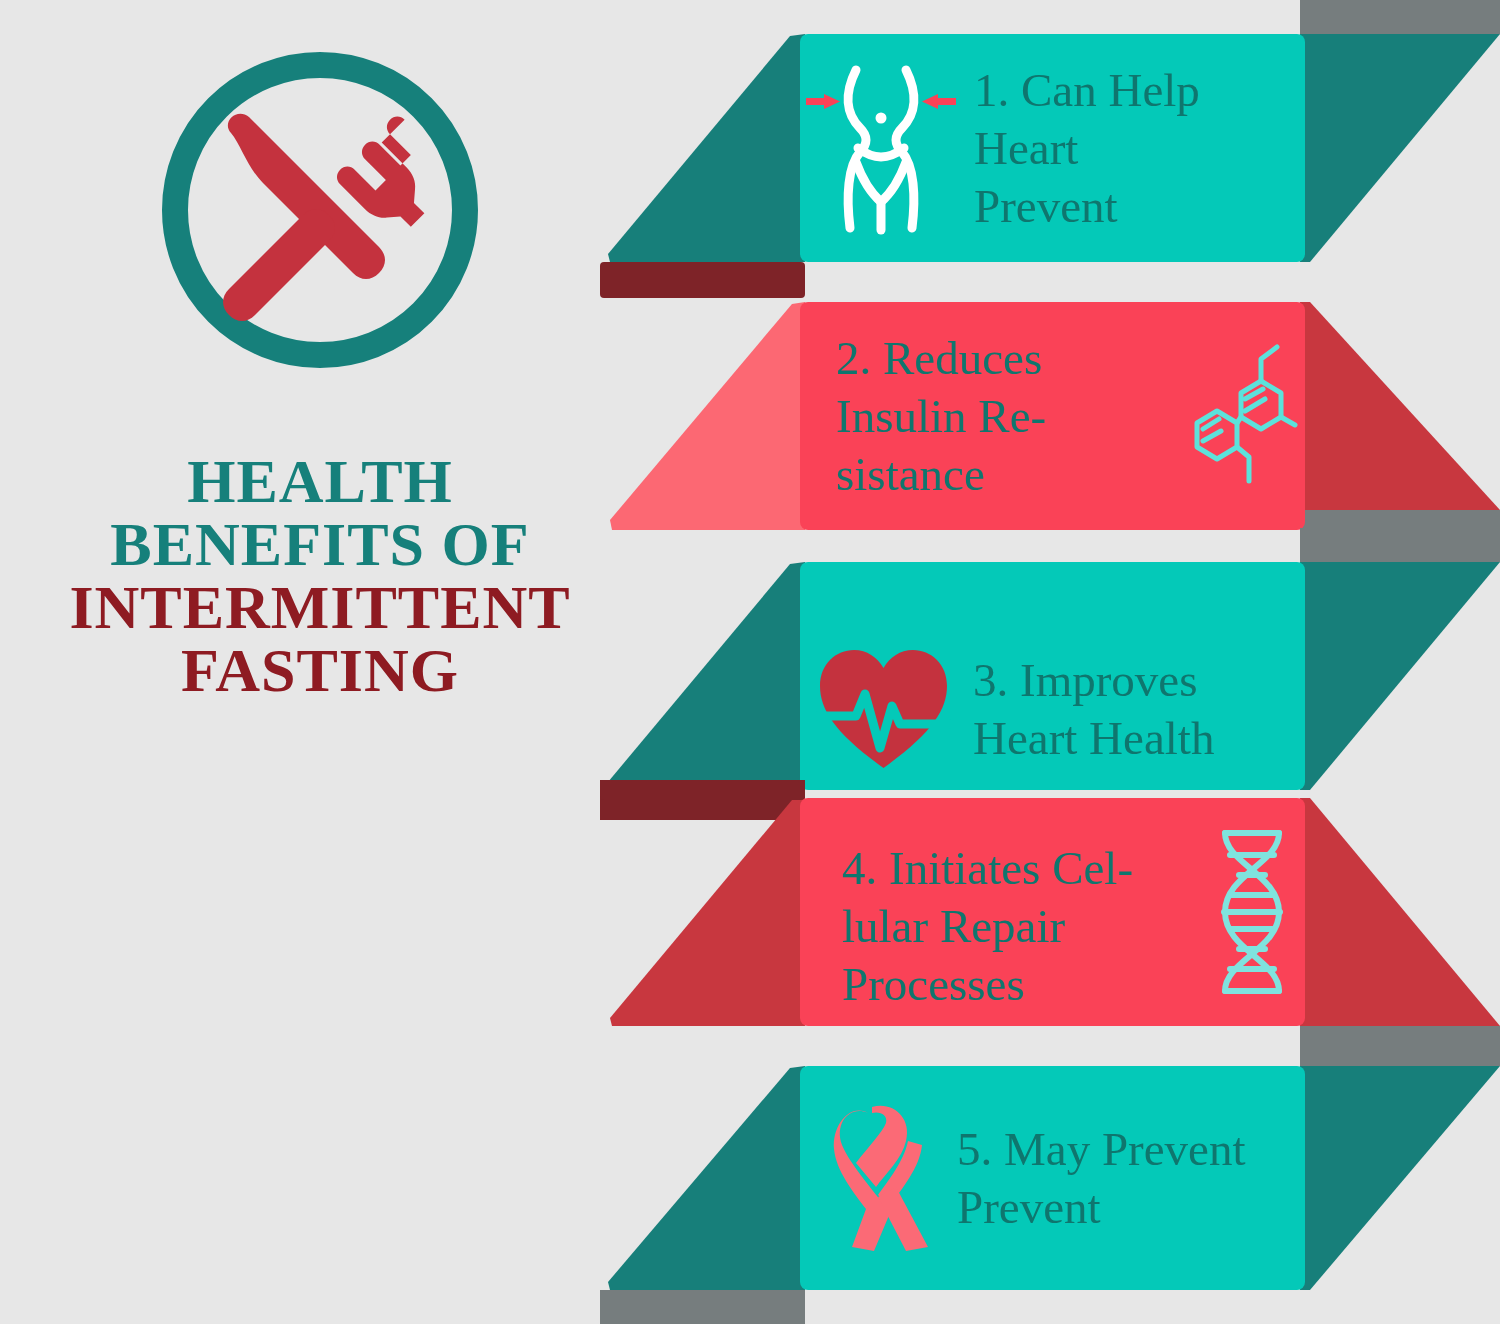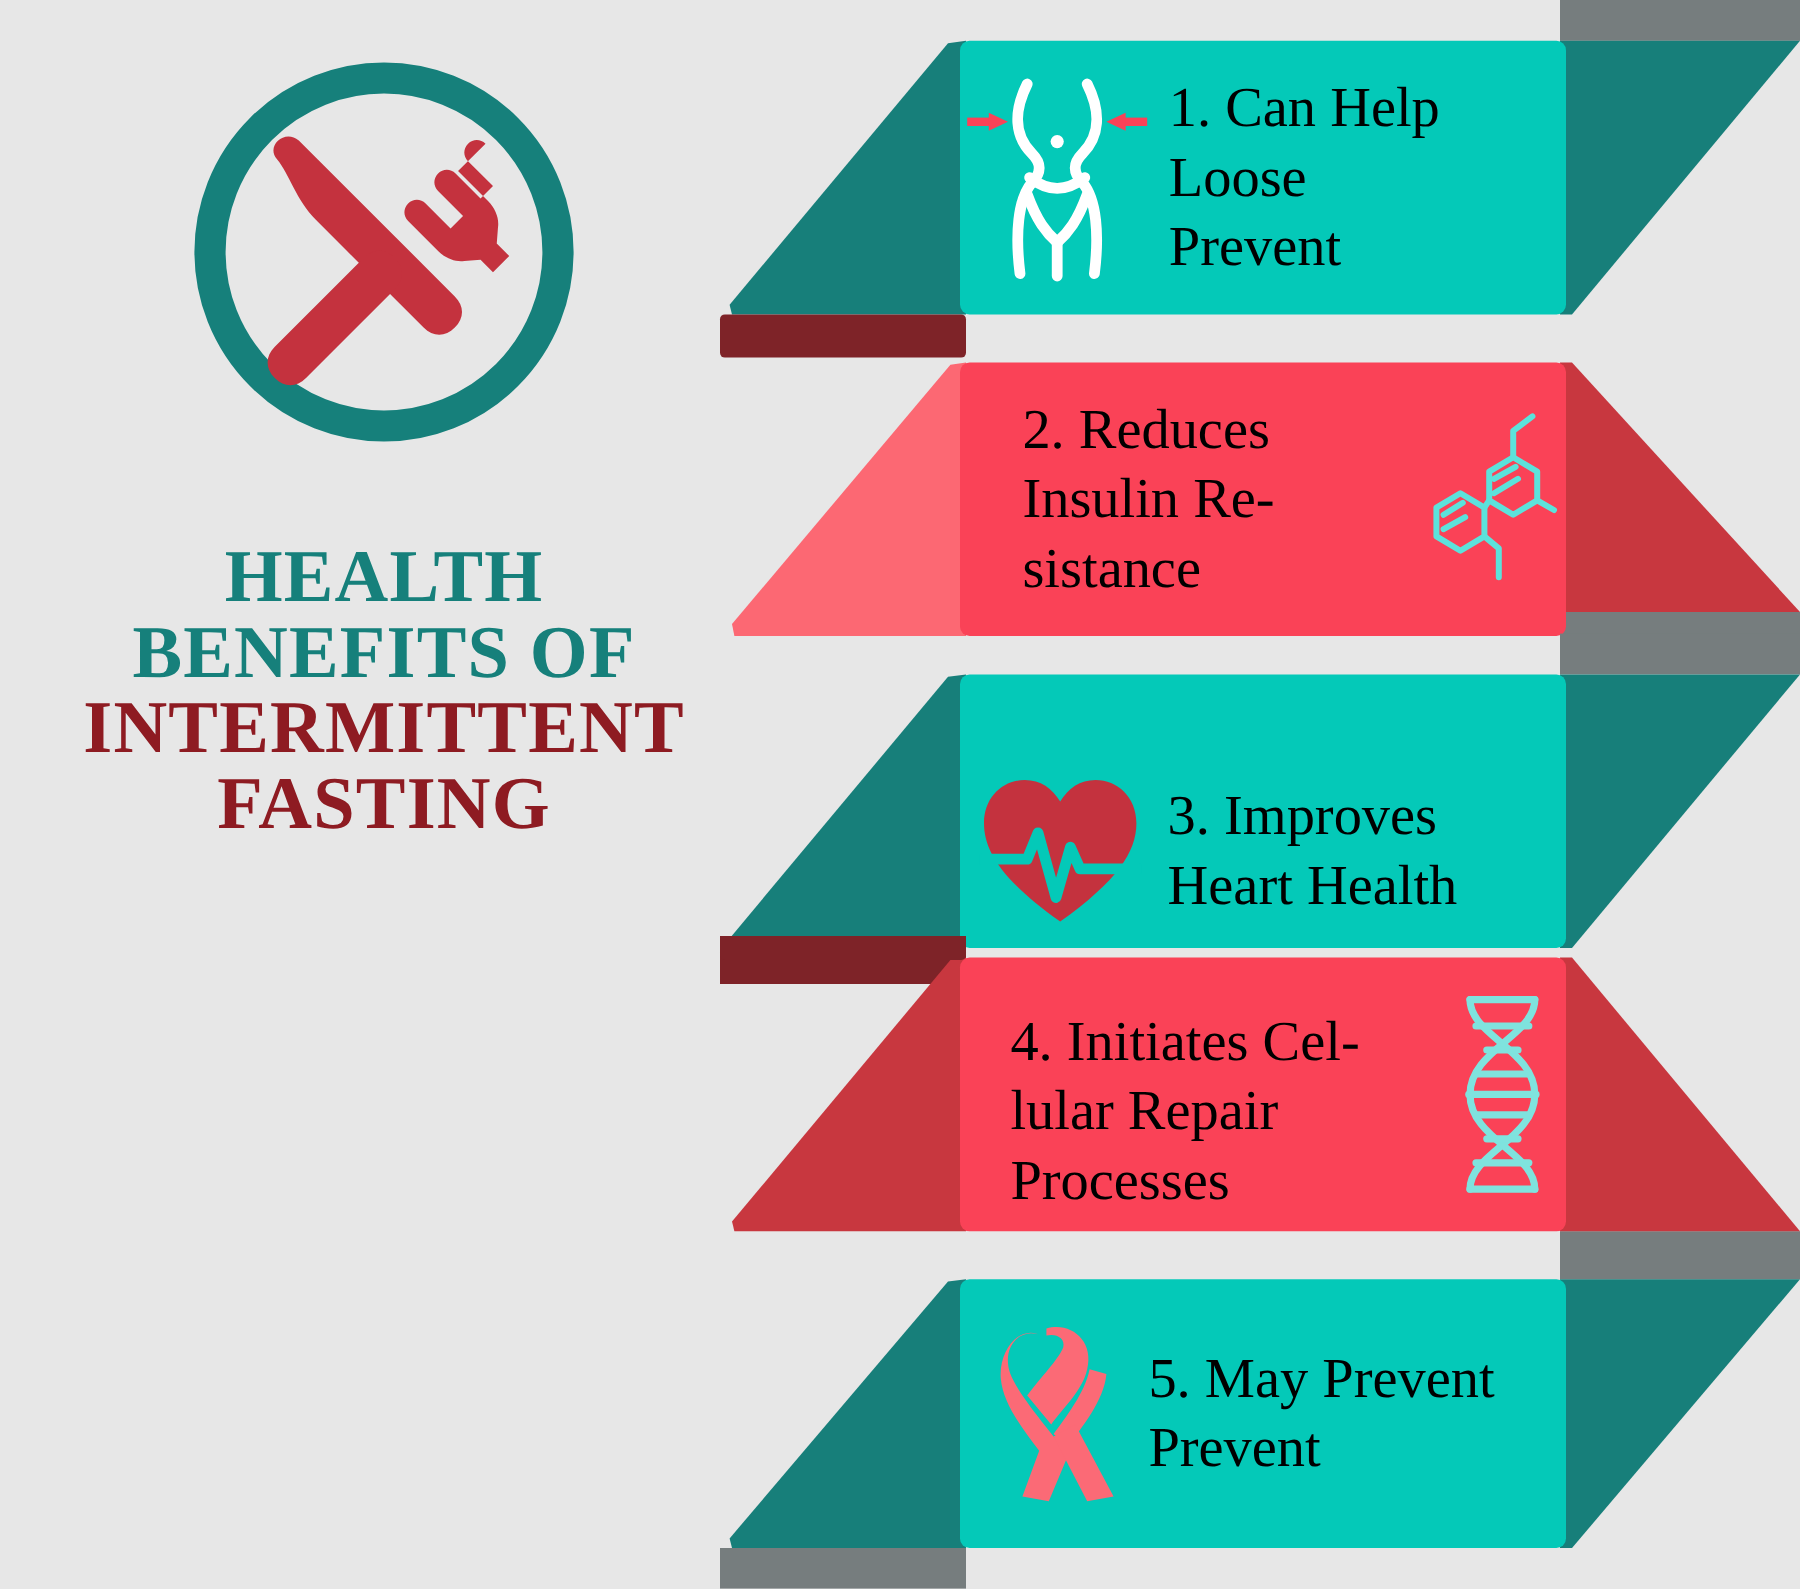--- a/index.html
+++ b/index.html
@@ -33,21 +33,21 @@
   .banner svg{display:block;}
   .banner-content{
     position:absolute;
     display:flex;
     align-items:center;
     box-sizing:border-box;
   }
   .b-icon{flex:0 0 auto;display:flex;align-items:center;justify-content:center;}
   .b-icon svg{display:block;}
   .b-text{
-    color:#000000;
+    color:#0f766e;
     font-family:"Liberation Serif", serif;
     font-size:47px;
     line-height:58px;
     font-weight:400;
   }
 </style>
 </head>
 <body>
 
 <div id="canvas">
@@ -114,38 +114,38 @@
             <polygon points="18,38 34,45.5 18,53"></polygon>
           </g>
           <g fill="#FA4257">
             <rect x="130" y="42" width="28" height="7"></rect>
             <polygon points="132,38 116,45.5 132,53"></polygon>
           </g>
         </svg>
       </div>
       <div class="b-text" style="margin-left:18px;">
         <div>1. Can Help</div>
-        <div>Loose</div>
+        <div>Heart</div>
         <div>Prevent</div>
       </div>
     </div>
   </div>
 
   <div class="banner" style="top:262px;">
     <svg width="1500" height="300" viewBox="0 0 1500 300" xmlns="http://www.w3.org/2000/svg">
 
       <rect x="1300" y="248" width="200" height="34" fill="#767D7E"></rect>
 
       <path d="M1300 40 L1310 40 L1500 248 L1300 248 Z" fill="#C8373F"></path>
 
       <path d="M805 40 L805 268 L612 268 L610 258 L792 42 Z" fill="#FC6873"></path>
 
       <rect x="800" y="40" width="505" height="228" rx="8" fill="#FA4257"></rect>
     </svg>
-    <div class="banner-content" style="left:800px;top:302px;width:505px;height:228px;padding:0 6px 0 52px;margin-top:-262px;justify-content:flex-end;">
+    <div class="banner-content" style="left:800px;top:302px;width:505px;height:228px;padding:0 6px 0 36px;margin-top:-262px;justify-content:flex-end;">
       <div class="b-text" style="flex:1 1 auto;">
         <div>2. Reduces</div>
         <div>Insulin Re-</div>
         <div>sistance</div>
       </div>
       <div class="b-icon" style="width:120px;height:150px;">
         <svg width="120" height="150" viewBox="0 0 120 150" xmlns="http://www.w3.org/2000/svg">
           <g fill="none" stroke="#5CE2DB" stroke-width="5" stroke-linejoin="round" stroke-linecap="round">
             <polygon points="62,52 82,40 102,52 102,76 82,88 62,76"></polygon>
             <polygon points="18,82 38,70 58,82 58,106 38,118 18,106"></polygon>

